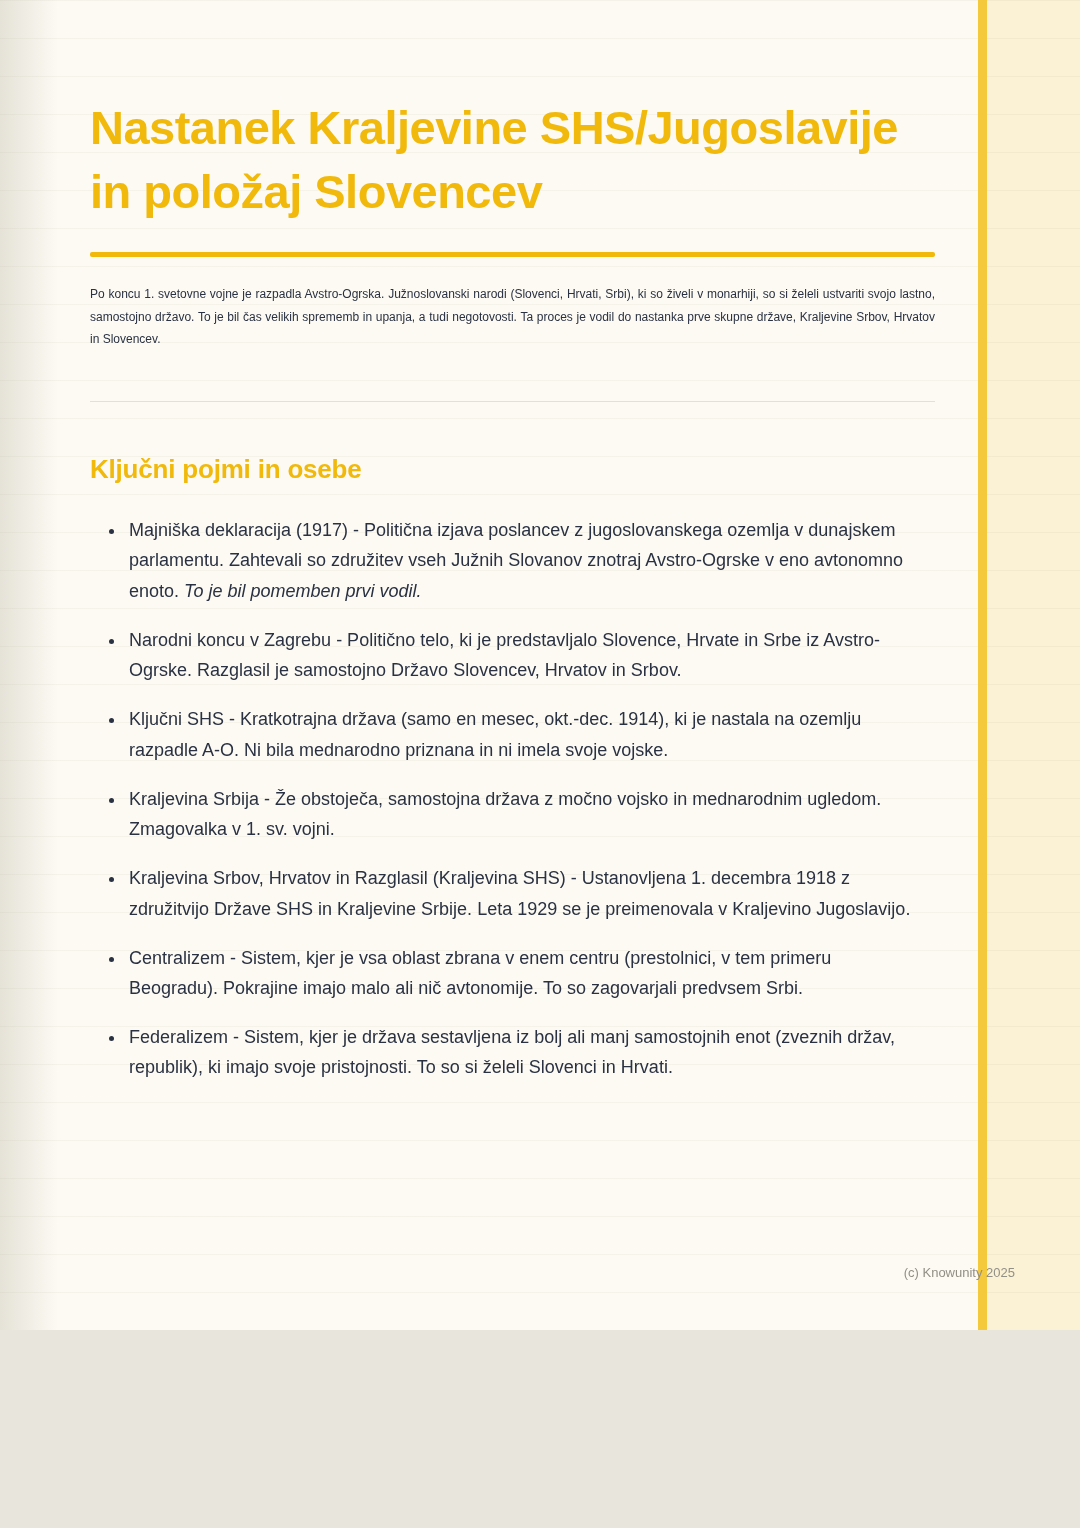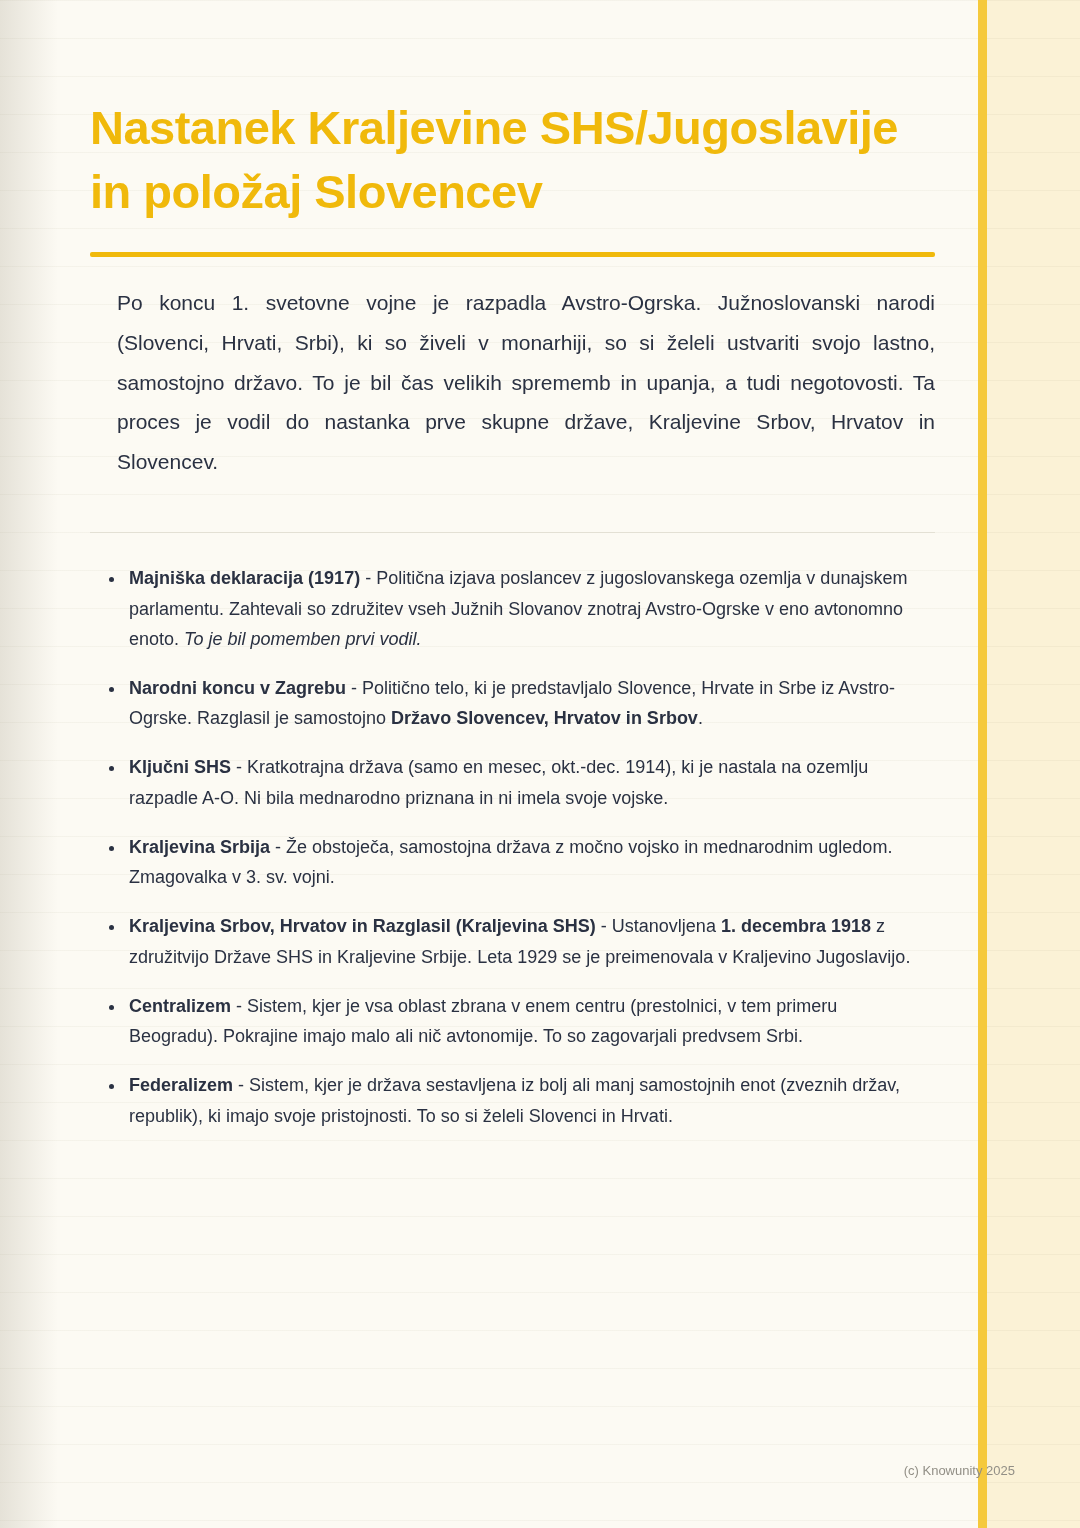--- a/index.html
+++ b/index.html
@@ -12,21 +12,21 @@
   }
   *{ box-sizing:border-box; margin:0; padding:0; }
   html,body{ width:1080px; }
   body{
     font-family:"Liberation Sans","DejaVu Sans",sans-serif;
     background:#e8e5dc;
   }
   .page{
     position:relative;
     width:1080px;
-    height:1528px;
+    height:1330px;
     background-color:var(--bg);
     background-image:repeating-linear-gradient(
       to bottom,
       rgba(150,140,110,0.07) 0px,
       rgba(150,140,110,0.07) 1px,
       transparent 1px,
       transparent 38px);
     overflow:hidden;
   }
   .left-shade{
@@ -68,25 +68,24 @@
   }
   h2{
     color:var(--accent);
     font-size:26px;
     font-weight:800;
     letter-spacing:-0.2px;
   }
   .intro-heading{ margin-top:60px; }
   .intro-paragraph{
     margin-top:26px;
-    font-size:21px;
+    font-size:12px;
     line-height:1.9;
     color:var(--text);
     text-align:justify;
-    margin-left:27px;
   }
   hr.divider{
     border:none;
     border-top:1px solid #e3e0d4;
     margin-top:50px;
   }
   .terms-heading{ margin-top:52px; }
   ul.terms{
     margin-top:30px;
     padding-left:35px;
@@ -94,21 +93,21 @@
     list-style:disc;
   }
   ul.terms li{
     font-size:18px;
     line-height:1.68;
     color:var(--text);
     margin-bottom:19px;
     padding-left:4px;
   }
   ul.terms li::marker{ color:var(--text); font-size:15px; }
-  .b{ font-weight:700; }
+  .b{ font-weight:400; }
   .i{ font-style:italic; }
   .footer-credit{
     position:absolute;
     right:65px;
     bottom:50px;
     font-size:13px;
     color:var(--muted);
     z-index:3;
   }
 </style>
@@ -123,25 +122,26 @@
     <h1>Nastanek Kraljevine SHS/Jugoslavije in položaj Slovencev</h1>
     <div class="title-rule"></div>
 
     <section>
       <p class="intro-paragraph">Po koncu 1. svetovne vojne je razpadla Avstro-Ogrska. Južnoslovanski narodi (Slovenci, Hrvati, Srbi), ki so živeli v monarhiji, so si želeli ustvariti svojo lastno, samostojno državo. To je bil čas velikih sprememb in upanja, a tudi negotovosti. Ta proces je vodil do nastanka prve skupne države, Kraljevine Srbov, Hrvatov in Slovencev.</p>
     </section>
 
     <hr class="divider">
 
     <section>
+      <h2 class="terms-heading">Ključni pojmi in osebe</h2>
       <ul class="terms" id="terms-list">
           <li><span class="b">Majniška deklaracija (1917)</span><span> - Politična izjava poslancev z jugoslovanskega ozemlja v dunajskem parlamentu. Zahtevali so združitev vseh Južnih Slovanov znotraj Avstro-Ogrske v eno avtonomno enoto. </span><span class="i">To je bil pomemben prvi vodil.</span></li>
           <li><span class="b">Narodni koncu v Zagrebu</span><span> - Politično telo, ki je predstavljalo Slovence, Hrvate in Srbe iz Avstro-Ogrske. Razglasil je samostojno </span><span class="b">Državo Slovencev, Hrvatov in Srbov</span><span>.</span></li>
           <li><span class="b">Ključni SHS</span><span> - Kratkotrajna država (samo en mesec, okt.-dec. 1914), ki je nastala na ozemlju razpadle A-O. Ni bila mednarodno priznana in ni imela svoje vojske.</span></li>
-          <li><span class="b">Kraljevina Srbija</span><span> - Že obstoječa, samostojna država z močno vojsko in mednarodnim ugledom. Zmagovalka v 3. sv. vojni.</span></li>
+          <li><span class="b">Kraljevina Srbija</span><span> - Že obstoječa, samostojna država z močno vojsko in mednarodnim ugledom. Zmagovalka v 1. sv. vojni.</span></li>
           <li><span class="b">Kraljevina Srbov, Hrvatov in Razglasil (Kraljevina SHS)</span><span> - Ustanovljena </span><span class="b">1. decembra 1918</span><span> z združitvijo Države SHS in Kraljevine Srbije. Leta 1929 se je preimenovala v Kraljevino Jugoslavijo.</span></li>
           <li><span class="b">Centralizem</span><span> - Sistem, kjer je vsa oblast zbrana v enem centru (prestolnici, v tem primeru Beogradu). Pokrajine imajo malo ali nič avtonomije. To so zagovarjali predvsem Srbi.</span></li>
           <li><span class="b">Federalizem</span><span> - Sistem, kjer je država sestavljena iz bolj ali manj samostojnih enot (zveznih držav, republik), ki imajo svoje pristojnosti. To so si želeli Slovenci in Hrvati.</span></li>
         </ul>
     </section>
   </main>
 
   <div class="footer-credit">(c) Knowunity 2025</div>
 </div>
 

